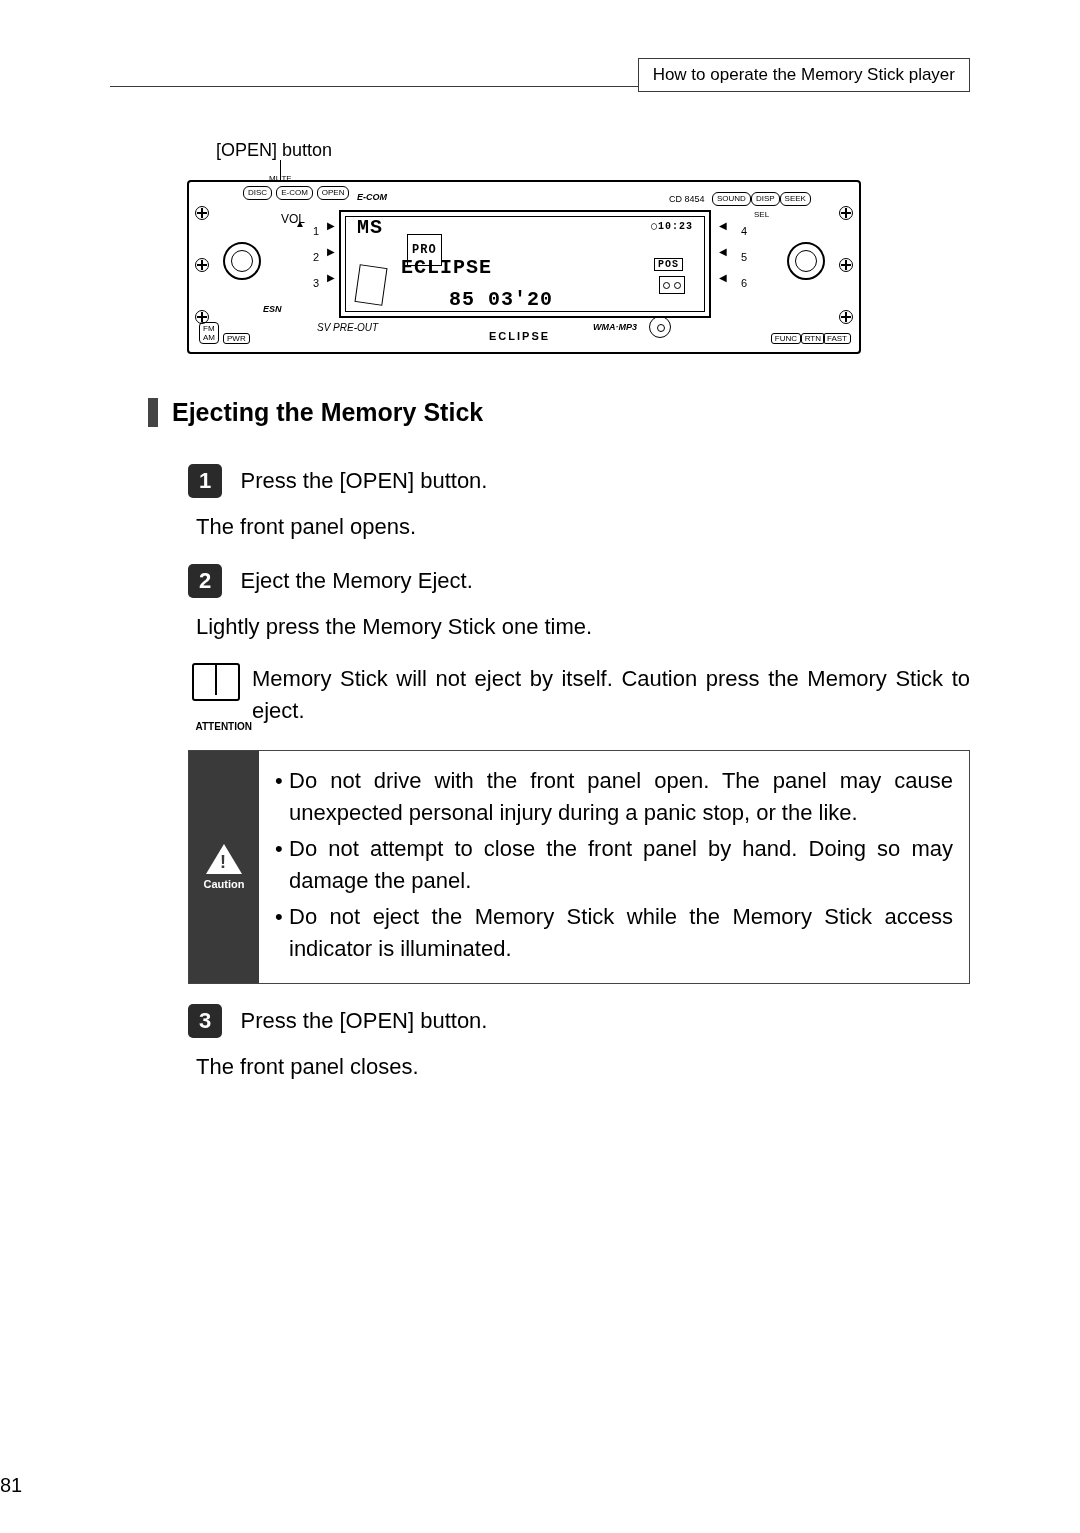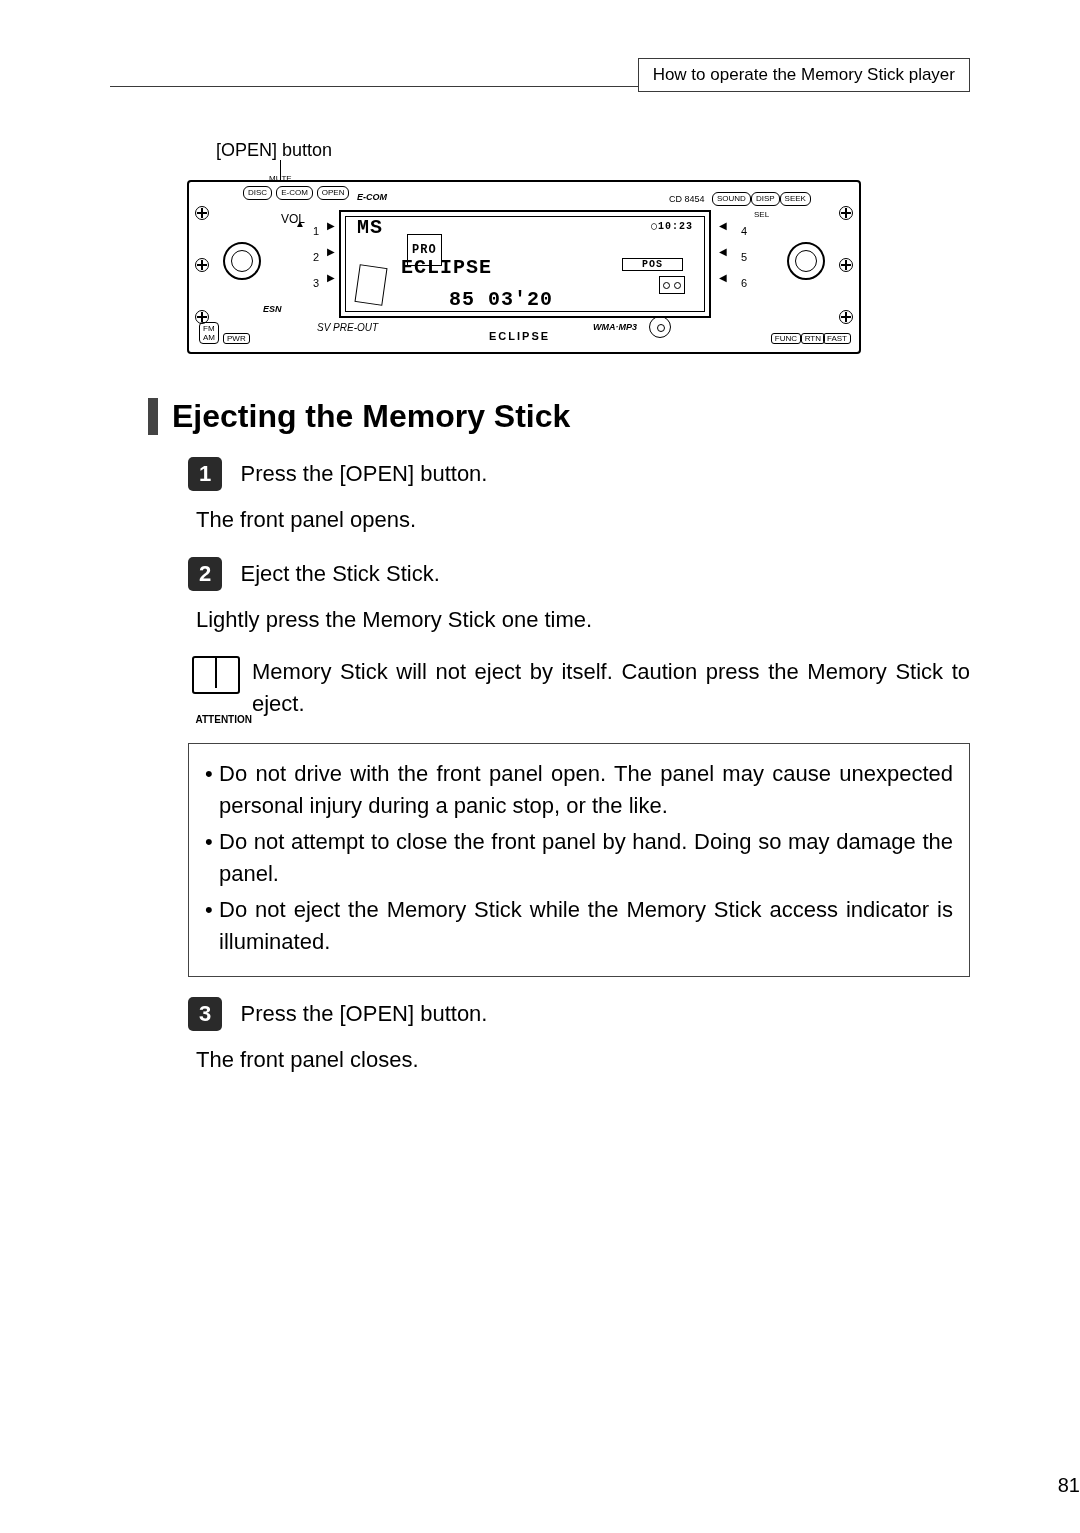--- a/index.html
+++ b/index.html
@@ -23,21 +23,21 @@
   .lcd{position:absolute;left:150px;top:28px;width:368px;height:104px;border:2px solid #000;
        background:repeating-linear-gradient(0deg,#fff 0 2px,transparent 2px 4px),
                   repeating-linear-gradient(90deg,#fff 0 2px,transparent 2px 4px),
                   #fff}
   .lcd-inner{position:absolute;inset:4px;border:1px solid #000}
   .lcd-text{font-family:"Courier New",monospace;font-weight:bold;letter-spacing:1px}
   .lcd .line1{position:absolute;left:16px;top:4px;font-size:20px}
   .lcd .clock{position:absolute;right:16px;top:8px;font-size:10px}
   .lcd .pro{position:absolute;left:66px;top:22px;font-size:12px;border:1px solid #000;padding:8px 4px}
   .lcd .line2{position:absolute;left:60px;top:44px;font-size:20px}
-  .lcd .pos{position:absolute;right:26px;top:46px;font-size:10px;border:1px solid #000;padding:0 19px}
+  .lcd .pos{position:absolute;right:26px;top:46px;font-size:10px;border:1px solid #000;padding:0 3px}
   .lcd .line3{position:absolute;left:108px;top:76px;font-size:20px}
   .lcd .cass{position:absolute;right:24px;top:64px;width:24px;height:16px;border:1px solid #000}
   .lcd .cass::before,.lcd .cass::after{content:"";position:absolute;width:5px;height:5px;border:1px solid #000;border-radius:50%;top:5px}
   .lcd .cass::before{left:3px}.lcd .cass::after{right:3px}
   .lcd .ms-icon{position:absolute;left:16px;top:54px;width:26px;height:36px;border:1.5px solid #000;transform:rotate(8deg)}
   .numcol{position:absolute;top:36px;width:14px;font-size:11px}
   .numcol div{height:26px;line-height:26px;text-align:center}
   .numcol.l{left:120px}
   .numcol.r{left:548px}
   .tri-col{position:absolute;top:38px;font-size:10px}
@@ -52,41 +52,41 @@
   .brand{position:absolute;left:300px;top:148px;font-size:11px;letter-spacing:2px;font-weight:bold}
   .fmam{position:absolute;left:10px;bottom:8px;font-size:8px;line-height:9px;border:1px solid #000;border-radius:4px;padding:1px 3px}
   .pwr{position:absolute;left:34px;bottom:8px}
   .func{position:absolute;right:58px;bottom:8px}
   .rtn{position:absolute;right:34px;bottom:8px}
   .fast{position:absolute;right:8px;bottom:8px}
   .wma{position:absolute;left:404px;top:140px;font-size:9px;font-style:italic;font-weight:bold}
   .disc-icon{position:absolute;left:460px;top:134px;width:20px;height:20px;border:1.5px solid #000;border-radius:50%}
   .disc-icon::after{content:"";position:absolute;left:7px;top:7px;width:6px;height:6px;border:1px solid #000;border-radius:50%}
   .section{position:absolute;left:148px;top:398px;right:110px}
-  .section-title{font-size:32px;font-weight:bold;border-left:10px solid #444;padding-left:14px;margin-bottom:22px}
+  .section-title{font-size:25px;font-weight:bold;border-left:10px solid #444;padding-left:14px;margin-bottom:37px}
   .step{margin:0 0 6px 40px}
   .step-num{display:inline-block;width:34px;height:34px;background:#2a2a2a;color:#fff;border-radius:5px;text-align:center;line-height:34px;font-size:22px;font-weight:bold;vertical-align:middle;margin-right:14px}
   .step-hd{font-size:22px;vertical-align:middle}
   .step-body{font-size:22px;margin:14px 0 22px 48px;line-height:1.35}
   .note{display:flex;margin:8px 0 18px 40px;border:0}
   .note .icon{flex:0 0 64px}
   .note .txt{flex:1;font-size:22px;line-height:1.45;text-align:justify}
   .att-icon{width:56px;height:56px;position:relative}
   .att-icon .book{width:44px;height:34px;border:2.5px solid #000;border-radius:3px;margin:0 auto}
   .att-icon .book::before{content:"";position:absolute;left:27px;top:2px;width:2px;height:30px;background:#000}
   .att-label{font-size:10px;font-weight:bold;text-align:right;margin-top:2px}
   .caution{display:flex;margin:6px 0 20px 40px;border:1px solid #444}
   .caution .icon{flex:0 0 70px;background:#3a3a3a;color:#fff;display:flex;flex-direction:column;align-items:center;justify-content:center;padding:8px 0}
   .caution .tri{width:0;height:0;border-left:18px solid transparent;border-right:18px solid transparent;border-bottom:30px solid #fff;position:relative;margin-bottom:4px}
   .caution .tri::after{content:"!";position:absolute;left:-4px;top:8px;color:#3a3a3a;font-weight:bold;font-size:18px}
   .caution .clabel{font-size:11px;font-weight:bold}
   .caution .txt{flex:1;padding:14px 16px;font-size:22px;line-height:1.45;text-align:justify}
   .caution .txt .bul{display:flex;margin-bottom:4px}
   .caution .txt .bul .dot{flex:0 0 14px}
-  .pgnum{position:absolute;left:0;right:0;bottom:36px;text-align:right;font-size:20px}
+  .pgnum{position:absolute;left:0;right:0;bottom:36px;text-align:left;font-size:20px}
 </style>
 </head>
 <body>
 
 <div class="page">
 
   <div class="hdr-rule"></div>
   <div class="hdr-box">How to operate the Memory Stick player</div>
 
   <div class="open-label">[OPEN] button</div>
@@ -172,35 +172,39 @@
     <div class="section-title">Ejecting the Memory Stick</div>
 
     <div class="step">
       <span class="step-num">1</span>
       <span class="step-hd">Press the [OPEN] button.</span>
     </div>
     <div class="step-body">The front panel opens.</div>
 
     <div class="step">
       <span class="step-num">2</span>
-      <span class="step-hd">Eject the Stick Stick.</span>
+      <span class="step-hd">Eject the Memory Eject.</span>
     </div>
     <div class="step-body">Lightly press the Memory Stick one time.</div>
 
     <div class="note">
       <div class="icon">
         <div class="att-icon">
           <div class="book"></div>
         </div>
         <div class="att-label">ATTENTION</div>
       </div>
       <div class="txt">Memory Stick will not eject by itself. Caution press the Memory Stick to eject.</div>
     </div>
 
     <div class="caution">
+      <div class="icon">
+        <div class="tri"></div>
+        <div class="clabel">Caution</div>
+      </div>
       <div class="txt">
         <div class="bul">
             <span class="dot">•</span>
             <span>Do not drive with the front panel open. The panel may cause unexpected personal injury during a panic stop, or the like.</span>
           </div>
         <div class="bul">
             <span class="dot">•</span>
             <span>Do not attempt to close the front panel by hand. Doing so may damage the panel.</span>
           </div>
         <div class="bul">

